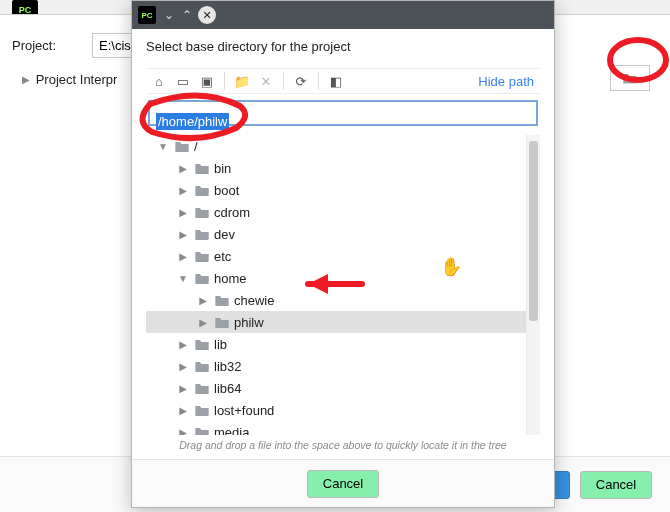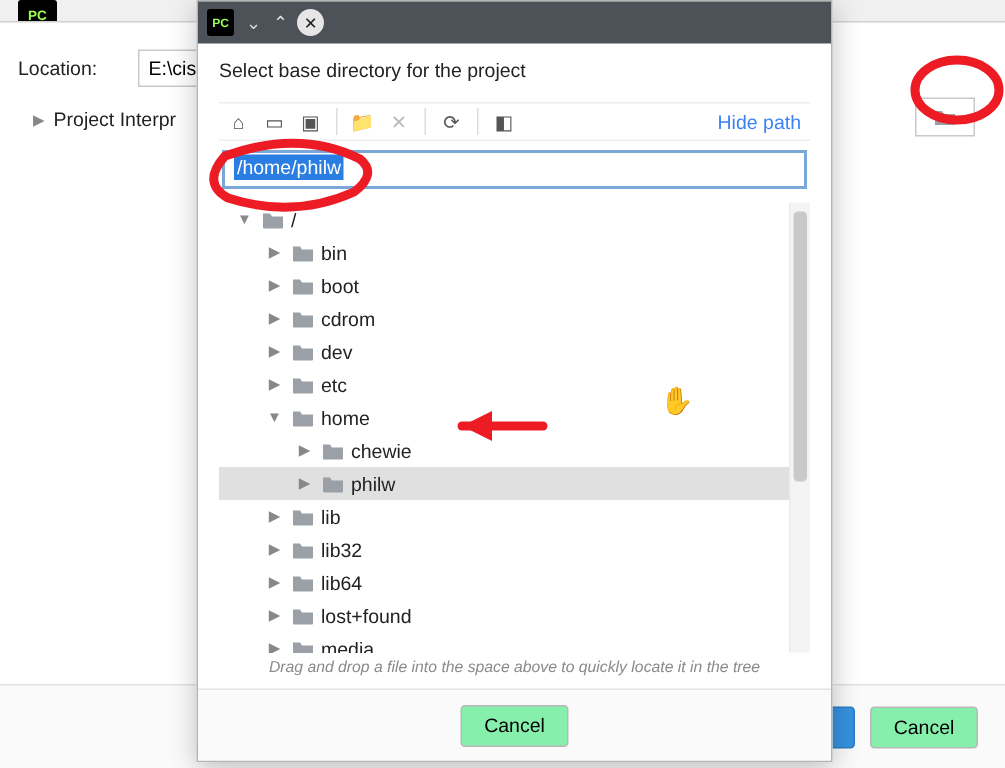--- a/index.html
+++ b/index.html
@@ -54,21 +54,21 @@
   .toolbar {
     display:flex; align-items:center; gap:2px; height:26px; border-top:1px solid #eee; border-bottom:1px solid #eee;
     padding: 0 2px; margin-bottom: 6px;
   }
   .tb-btn { width:22px; height:22px; display:flex; align-items:center; justify-content:center; color:#555; cursor:pointer;}
   .tb-sep { width:1px; height:18px; background:#ddd; margin:0 4px;}
   .toolbar .spacer { flex:1; }
   .hide-path { color:#3b82f6; cursor:pointer; padding-right:4px;}
 
   .path-input {
-    margin: 0 2px 8px 2px; border: 2px solid #7aa7d8; padding: 1px 6px; color:#2a7de1;
+    margin: 0 2px 8px 2px; border: 2px solid #7aa7d8; padding: 11px 6px; color:#2a7de1;
     background:#fff; height:26px;
   }
   .path-input::selection { background:#2a7de1; color:#fff; }
   .path-text { background:#2a7de1; color:#fff; padding:1px 2px; display:inline-block;}
 
   .tree-wrap { flex:1; overflow:hidden; position:relative; border-top:1px solid #fff;}
   .tree-scroll { position:absolute; inset:0; overflow-y:auto; padding-bottom:4px;}
   .node { display:flex; align-items:center; height:22px; padding-left:6px; white-space:nowrap; }
   .node .tw { width:14px; color:#888; font-size:10px; text-align:center; cursor:pointer;}
   .node .fold { width:16px; height:14px; display:inline-flex; align-items:center; justify-content:center; margin:0 4px;}
@@ -107,21 +107,21 @@
     display:flex; align-items:center; justify-content:center; color:#9cff57; font-size:9px; font-weight:bold; border-radius:2px;
   }
 </style>
 </head>
 <body>
 
 <div class="outer-app">PC</div>
 
 <div class="bg-window">
   <div class="bg-row">
-    <div class="bg-label">Location:</div>
+    <div class="bg-label">Project:</div>
     <input class="bg-input" value="E:\cis1" style="">
   </div>
   <div class="bg-tree">
     <span style="color:#888;font-size:10px;">▶</span>
     <span>Project Interpr</span>
   </div>
 
   <div class="bg-browse">
     <svg class="icon" viewBox="0 0 24 20">
         <path d="M2 4h7l2 3h11v11H2z" fill="#777"></path>

